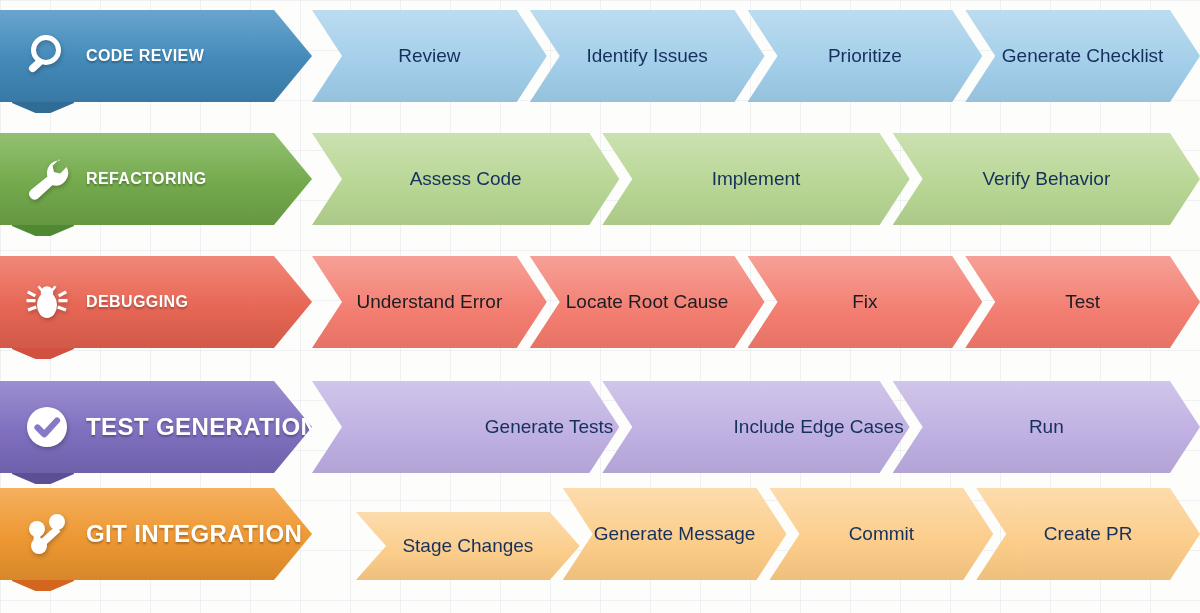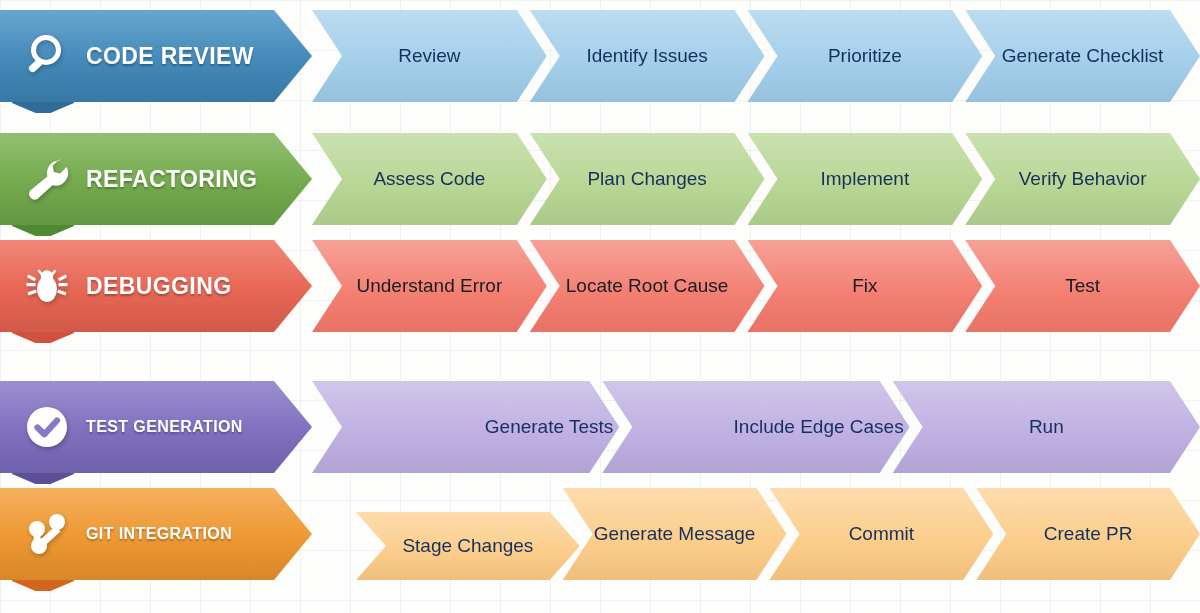--- a/index.html
+++ b/index.html
@@ -69,29 +69,29 @@
     height: 50px;
     flex: 0 0 50px;
     margin-right: 14px;
     position: relative;
     z-index: 2;
     filter: drop-shadow(1px 2px 2px rgba(0,0,0,0.25));
   }
   .header-icon svg { display: block; width: 100%; height: 100%; }
 
   .header-label {
-    font-size: 23px;
+    font-size: 16px;
     font-weight: bold;
     letter-spacing: 0.4px;
     text-shadow: 0 2px 2px rgba(0,0,0,0.28);
     position: relative;
     z-index: 2;
     white-space: nowrap;
   }
-  .header-label.small { font-size: 16px; }
+  .header-label.small { font-size: 24px; }
 
   
   .header-tail {
     position: absolute;
     left: 12px;
     bottom: -11px;
     width: 62px;
     height: 12px;
     clip-path: polygon(0 0, 100% 0, 100% 2px, 62% 100%, 38% 100%, 0 2px);
     z-index: 0;
@@ -177,33 +177,30 @@
           <svg viewBox="0 0 50 50">
             <path d="M37.5 6.5a12.6 12.6 0 0 0-12.1 16.1L8.8 36.1a5.6 5.6 0 0 0 6.9 8.7l14.7-13.6A12.6 12.6 0 0 0 44.6 13l-6.4 6.4-6.2-1.4-1.4-6.2 6.3-6.3a12.6 12.6 0 0 0 .6 0z" fill="#fff"></path>
           </svg>
         </span>
         <span class="header-label">REFACTORING</span>
       </div>
       <div class="steps">
         <div class="step" style="background: linear-gradient(rgb(188, 217, 154), rgb(180, 211, 143)); z-index: 10;">
           <span class="step-label">Assess Code</span>
         </div>
-        <div class="step" style="background: linear-gradient(rgb(188, 217, 154), rgb(180, 211, 143)); z-index: 9;">
-          <span class="step-label">Plan Changes</span>
-        </div>
         <div class="step" style="background: linear-gradient(rgb(188, 217, 154), rgb(180, 211, 143)); z-index: 8;">
           <span class="step-label">Implement</span>
         </div>
         <div class="step last" style="background: linear-gradient(rgb(188, 217, 154), rgb(180, 211, 143)); z-index: 7;">
           <span class="step-label">Verify Behavior</span>
         </div>
       </div>
       <div class="header-tail" style="background: rgb(79, 138, 51); z-index: 19;"></div>
     </div>
-    <div class="workflow-row row-debugging" style="top: 240px; position: absolute;">
+    <div class="workflow-row row-debugging" style="top: 256px; position: absolute;">
       <div class="row-header" style="background: linear-gradient(rgb(238, 111, 93), rgb(225, 96, 78)); z-index: 20;">
         <span class="header-icon">
           <svg viewBox="0 0 50 50">
             <g fill="#fff">
               <ellipse cx="25" cy="28" rx="10" ry="13"></ellipse>
               <circle cx="25" cy="15.5" r="6.2"></circle>
               <rect x="23.3" y="17" width="3.4" height="20" rx="1.5"></rect>
               <path d="M17.5 8.5l4.2 5.2-2 1.6-4.2-5.2zM32.5 8.5l-4.2 5.2 2 1.6 4.2-5.2z"></path>
               <path d="M4.5 22h9v3.2h-9zM36.5 22h9v3.2h-9zM5.5 31.5l8.3-3 1.1 3-8.3 3zM44.5 31.5l-8.3-3-1.1 3 8.3 3zM6.5 13.5l7.6 4-1.6 2.8-7.6-4zM43.5 13.5l-7.6 4 1.6 2.8 7.6-4z"></path>
             </g>

